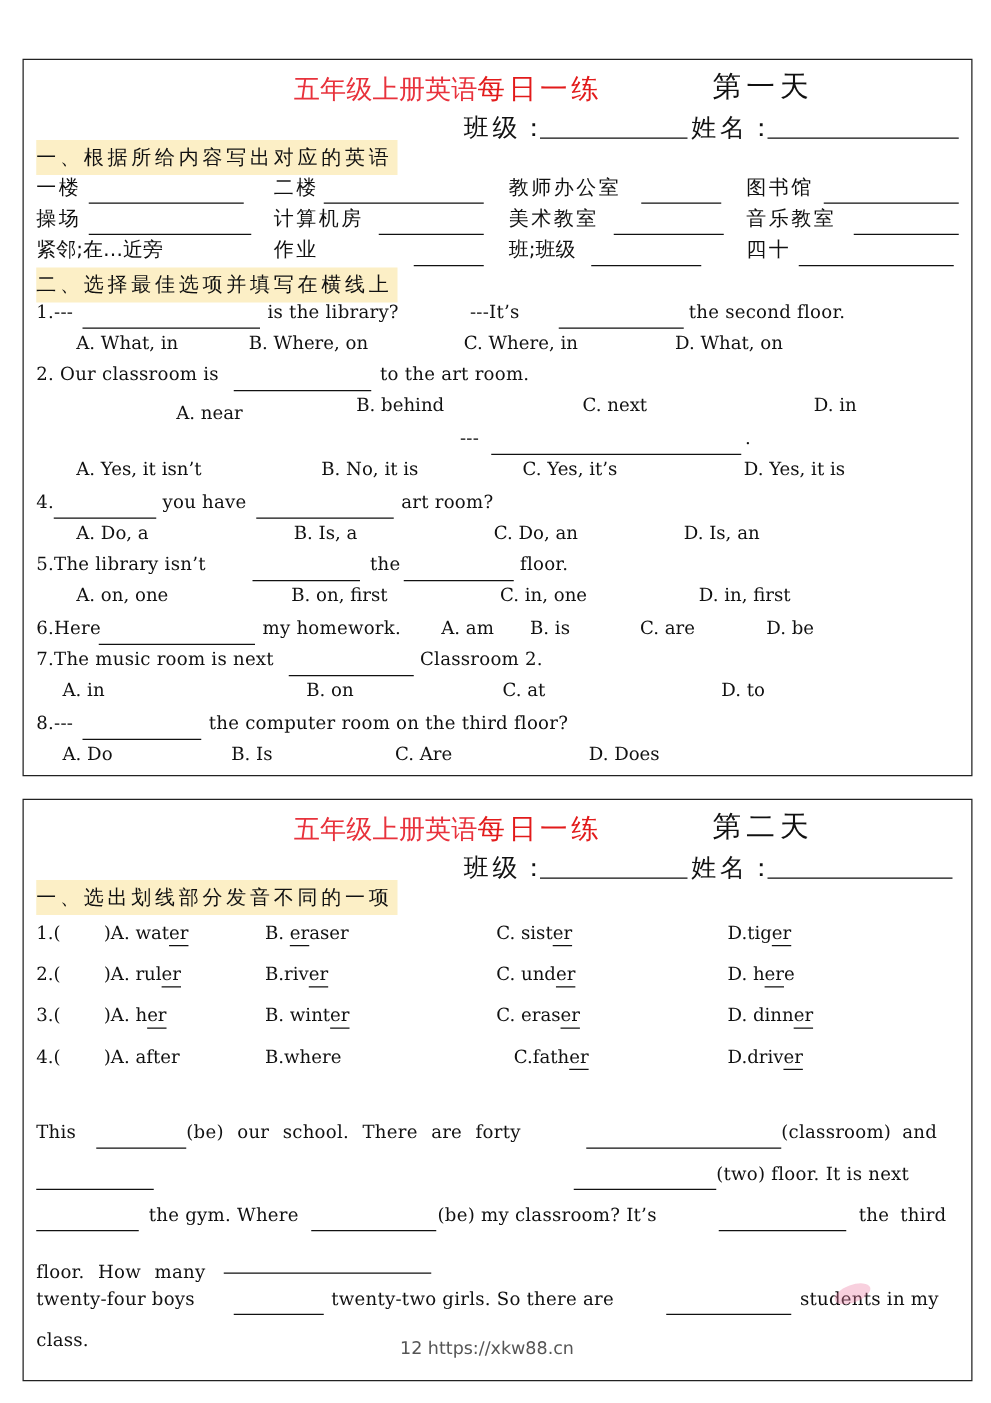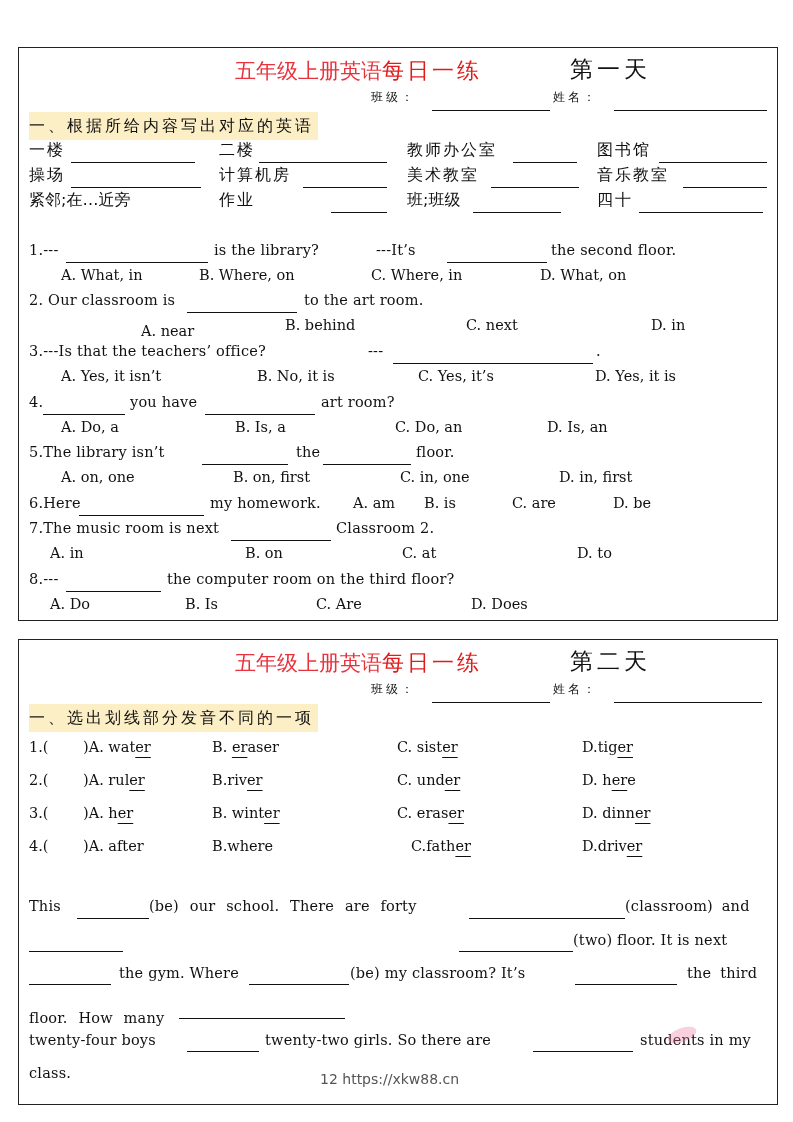--- a/index.html
+++ b/index.html
@@ -7,21 +7,21 @@
          font-family: "DejaVu Serif", "Liberation Serif", serif; color: #111; }
   .card { position: absolute; left: 18px; width: 760px; border: 1.5px solid #222; background: #fff; box-sizing: border-box; }
   .card1 { top: 47px; height: 574px; }
   .card2 { top: 639px; height: 466px; }
 
   .title-row { position: absolute; top: 6px; left: 0; width: 100%; height: 34px; }
   .title-red { position: absolute; left: 216px; top: 2px; font-family: "DejaVu Sans", sans-serif; font-size: 21px; color: #e8323c; letter-spacing: 0px; }
   .title-red .strong { color: #e21b1b; font-size: 22px; letter-spacing: 3px; }
   .title-day { position: absolute; left: 551px; top: 0px; font-family: "DejaVu Sans", sans-serif; font-size: 23px; color: #111; letter-spacing: 4px; }
 
-  .info-row { position: absolute; top: 40px; left: 0; width: 100%; height: 26px; font-family: "DejaVu Sans", sans-serif; font-size: 12px; }
+  .info-row { position: absolute; top: 40px; left: 0; width: 100%; height: 26px; font-family: "DejaVu Sans", sans-serif; font-size: 20px; }
   .info-label { position: absolute; top: 1px; letter-spacing: 3px; }
   .uline { position: absolute; border-bottom: 1.3px solid #111; height: 0; }
 
   .sec-head { position: absolute; left: 10px; height: 28px; background: #fcefc6; font-family: "DejaVu Sans", sans-serif; font-size: 16px; letter-spacing: 3px; line-height: 28px; padding-right: 4px; }
 
   .cn { position: absolute; font-family: "DejaVu Sans", sans-serif; font-size: 16px; letter-spacing: 2px; }
   .txt { position: absolute; font-family: "DejaVu Serif", serif; font-size: 14.5px; white-space: nowrap; letter-spacing: 0.2px; }
   .opt { position: absolute; font-family: "DejaVu Serif", serif; font-size: 14.5px; white-space: nowrap; }
   .u { text-decoration: underline; text-underline-offset: 5px; text-decoration-thickness: 1.3px; }
   .footer { position: absolute; left: 320px; top: 1071px; font-family: "DejaVu Sans", sans-serif; font-size: 14px; color: #555; }
@@ -63,41 +63,41 @@
   <span class="uline" style="left:664px; width:84px; top:139px"></span>
 
   <span class="cn" style="left:10px; top:142px; letter-spacing:0">紧邻;在…近旁</span>
   <span class="cn" style="left:200px; top:142px">作业</span>
   <span class="uline" style="left:312px; width:56px; top:164px"></span>
   <span class="cn" style="left:388px; top:142px; letter-spacing:0">班;班级</span>
   <span class="uline" style="left:454px; width:88px; top:164px"></span>
   <span class="cn" style="left:578px; top:142px">四十</span>
   <span class="uline" style="left:620px; width:124px; top:164px"></span>
 
+  <div class="sec-head" style="top:166px">二、选择最佳选项并填写在横线上</div>
 
   <span class="txt" style="left:10px; top:194px">1.---</span>
   <span class="uline" style="left:47px; width:142px; top:214px"></span>
   <span class="txt" style="left:195px; top:194px">is the library?</span>
   <span class="txt" style="left:357px; top:194px">---It’s</span>
   <span class="uline" style="left:428px; width:100px; top:214px"></span>
   <span class="txt" style="left:532px; top:194px">the second floor.</span>
   <span class="opt" style="left:42px; top:219px">A. What, in</span>
   <span class="opt" style="left:180px; top:219px">B. Where, on</span>
   <span class="opt" style="left:352px; top:219px">C. Where, in</span>
   <span class="opt" style="left:521px; top:219px">D. What, on</span>
 
   <span class="txt" style="left:10px; top:244px">2. Our classroom is</span>
   <span class="uline" style="left:168px; width:110px; top:264px"></span>
   <span class="txt" style="left:285px; top:244px">to the art room.</span>
   <span class="opt" style="left:122px; top:275px">A. near</span>
   <span class="opt" style="left:266px; top:269px">B. behind</span>
   <span class="opt" style="left:447px; top:269px">C. next</span>
   <span class="opt" style="left:632px; top:269px">D. in</span>
 
-  <span class="txt" style="left:10px; top:295px">3.---Is that the teachers’ office?</span>
   <span class="txt" style="left:349px; top:295px">---</span>
   <span class="uline" style="left:374px; width:200px; top:315px"></span>
   <span class="txt" style="left:577px; top:295px">.</span>
   <span class="opt" style="left:42px; top:320px">A. Yes, it isn’t</span>
   <span class="opt" style="left:238px; top:320px">B. No, it is</span>
   <span class="opt" style="left:399px; top:320px">C. Yes, it’s</span>
   <span class="opt" style="left:576px; top:320px">D. Yes, it is</span>
 
   <span class="txt" style="left:10px; top:346px">4.</span>
   <span class="uline" style="left:24px; width:82px; top:366px"></span>

